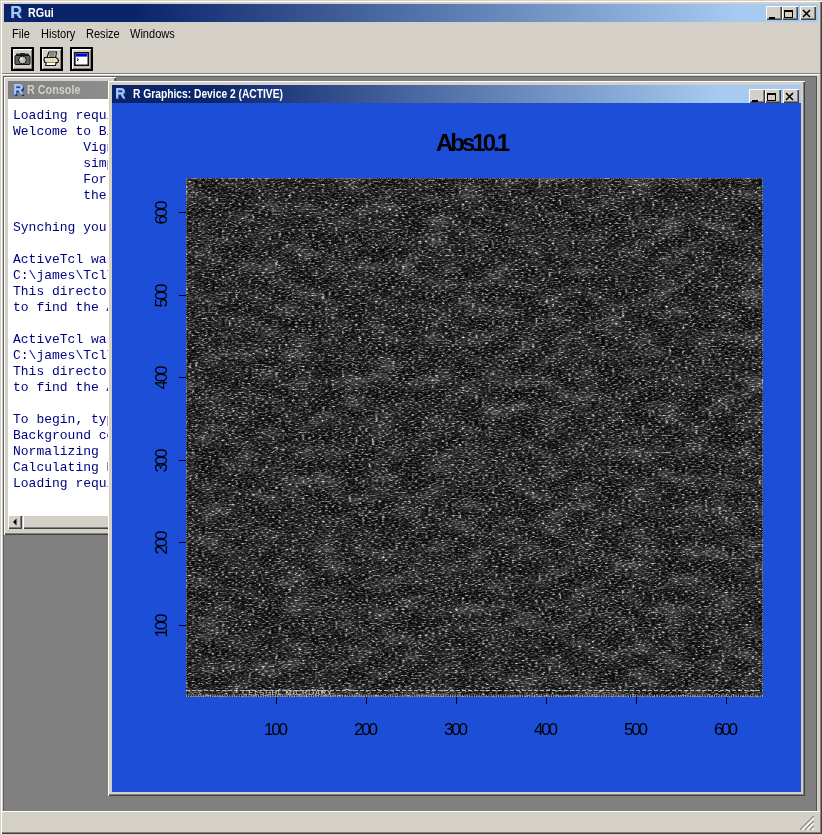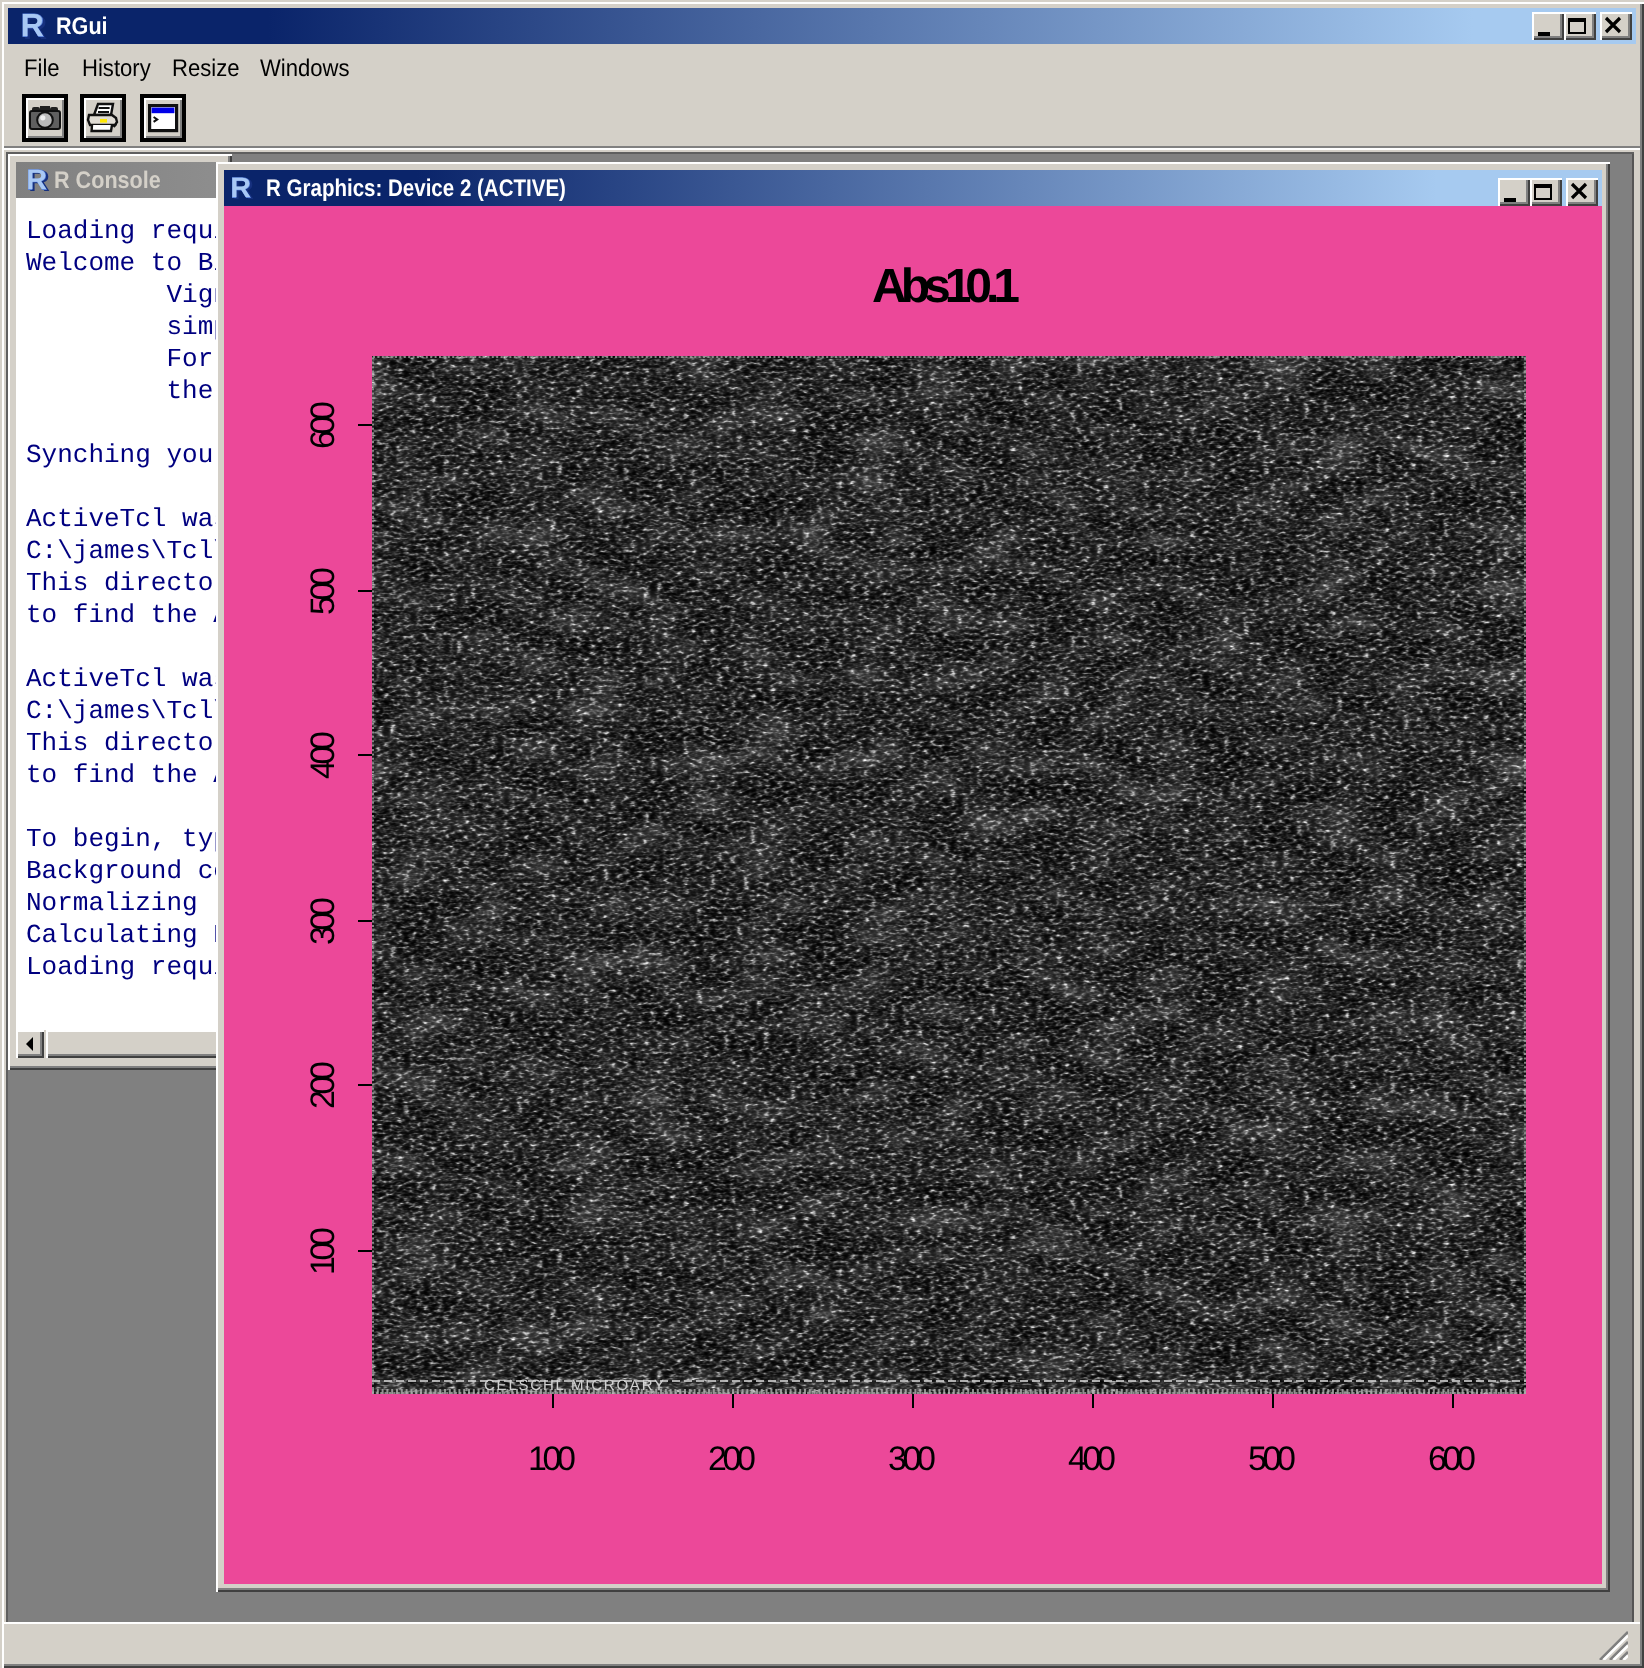--- a/index.html
+++ b/index.html
@@ -47,21 +47,21 @@
   box-shadow: inset 1px 1px 0 #FFFFFF, inset -1px -1px 0 #404040, inset -2px -2px 0 #808080; }
 #cscroll .thumb { position:absolute; left:15px; top:0; width:89px; height:14px; background:#D4D0C8;
   box-shadow: inset 1px 1px 0 #FFFFFF, inset -1px -1px 0 #404040, inset -2px -2px 0 #808080; }
 
 
 #gwin { left:105px; top:5px; width:697px; height:715px; background:#D4D0C8;
   box-shadow: inset 1px 1px 0 #FFFFFF, inset -1px -1px 0 #404040, inset -2px -2px 0 #808080; }
 #gtitle { position:absolute; left:4px; top:4px; width:689px; height:18px;
   background:linear-gradient(90deg,#0A246A 0%,#0A246A 14%,#A6CAF0 88%,#A6CAF0 100%); }
 #gtitle .ttext { position:absolute; left:21px; top:2px; color:#fff; font-size:12px; font-weight:bold; transform:scaleX(0.855); transform-origin:0 0; white-space:nowrap; }
-#gclient { position:absolute; left:4px; top:22px; width:689px; height:689px; background:#ec4899; }
+#gclient { position:absolute; left:4px; top:22px; width:689px; height:689px; background:#1d4ed8; }
 
 
 #statusbar { left:2px; top:811px; width:818px; height:20px; background:#D4D0C8; border-top:1px solid #fff; }
 </style>
 </head>
 <body>
 <div id="frame" class="abs"></div>
 
 <div id="titlebar" class="abs">
   <svg class="abs" style="left:5px;top:0px" width="17" height="17" viewBox="0 0 16 16">

